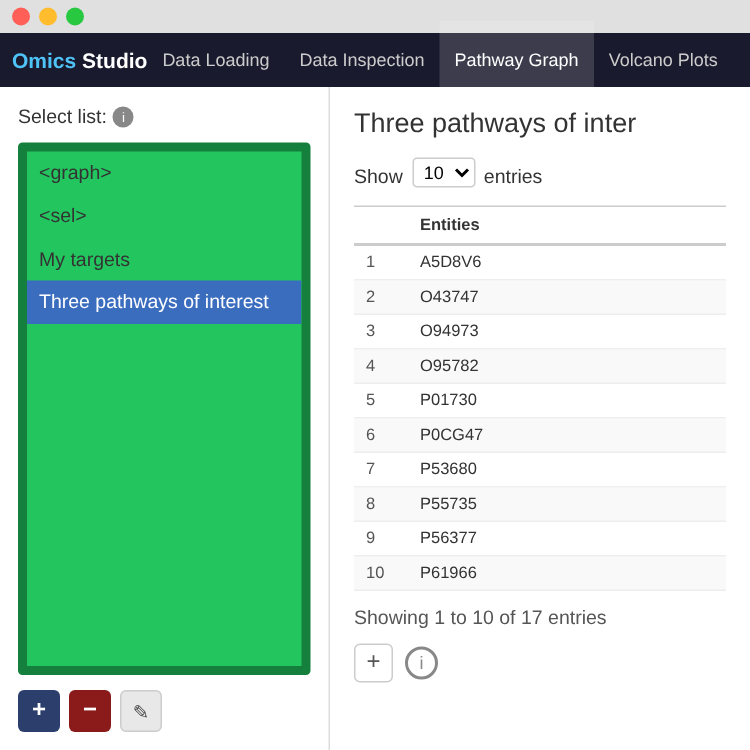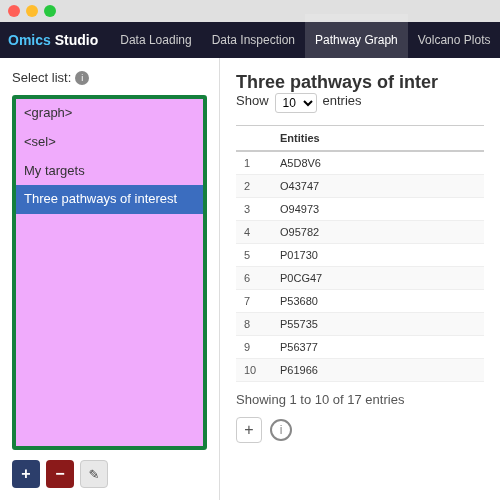--- a/index.html
+++ b/index.html
@@ -33,21 +33,20 @@
       display: flex;
       align-items: center;
       height: 36px;
       padding: 0 8px;
       gap: 0;
     }
     .navbar-brand {
       color: white;
       font-weight: bold;
       font-size: 14px;
-      margin-right: 12px;
       white-space: nowrap;
     }
     .navbar-brand span {
       color: #4fc3f7;
     }
     .nav-item {
       color: #ccc;
       font-size: 12px;
       padding: 0 10px;
       height: 53px;
@@ -91,25 +90,25 @@
       border-radius: 50%;
       background: #888;
       color: white;
       font-size: 9px;
       display: inline-flex;
       align-items: center;
       justify-content: center;
       cursor: pointer;
     }
     .list-box {
-      border: 4px solid #15803d;
+      border: 6px solid #15803d;
       border-radius: 3px;
       flex: 1;
       overflow-y: auto;
-      background: #f0abfc;
+      background: #22c55e;
     }
     .list-item {
       padding: 4px 8px;
       cursor: pointer;
       color: #333;
       font-size: 13px;
       line-height: 1.6;
     }
     .list-item.selected {
       background: #3b6dbf;
@@ -149,26 +148,27 @@
 
     
     .right-panel {
       flex: 1;
       padding: 14px 16px;
       overflow-y: auto;
       background: white;
     }
     .right-title {
       font-size: 18px;
-      font-weight: 700;
-      color: #333;
+      font-weight: 400;
+      color: #333;
+      margin-bottom: 12px;
     }
     .show-entries {
       display: flex;
-      align-items: flex-start;
+      align-items: flex-end;
       gap: 6px;
       margin-bottom: 12px;
       font-size: 13px;
       color: #333;
     }
     .entries-select {
       border: 1px solid #ccc;
       border-radius: 3px;
       padding: 1px 3px;
       font-size: 12px;

